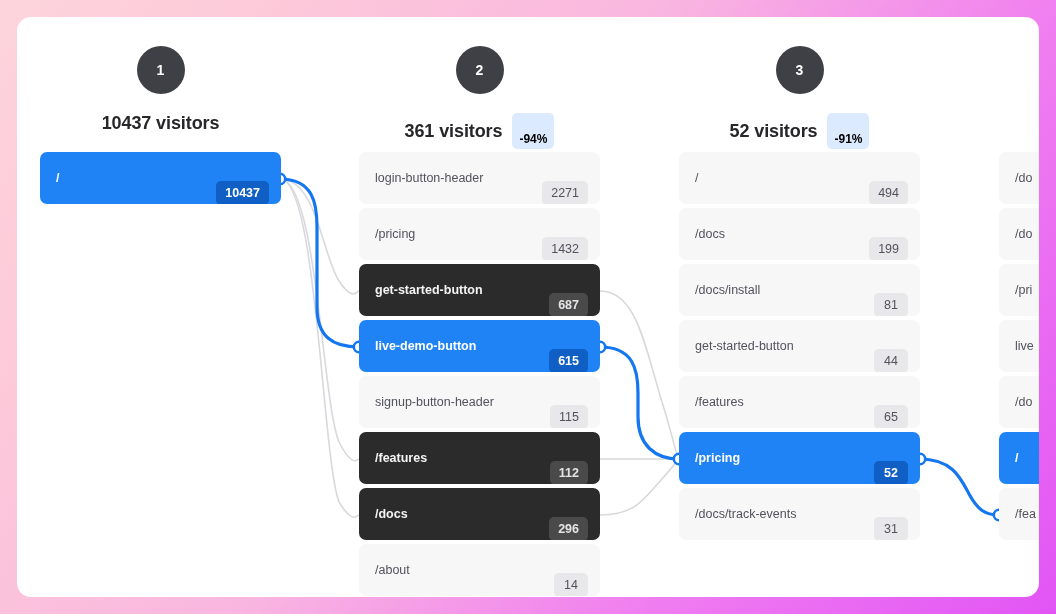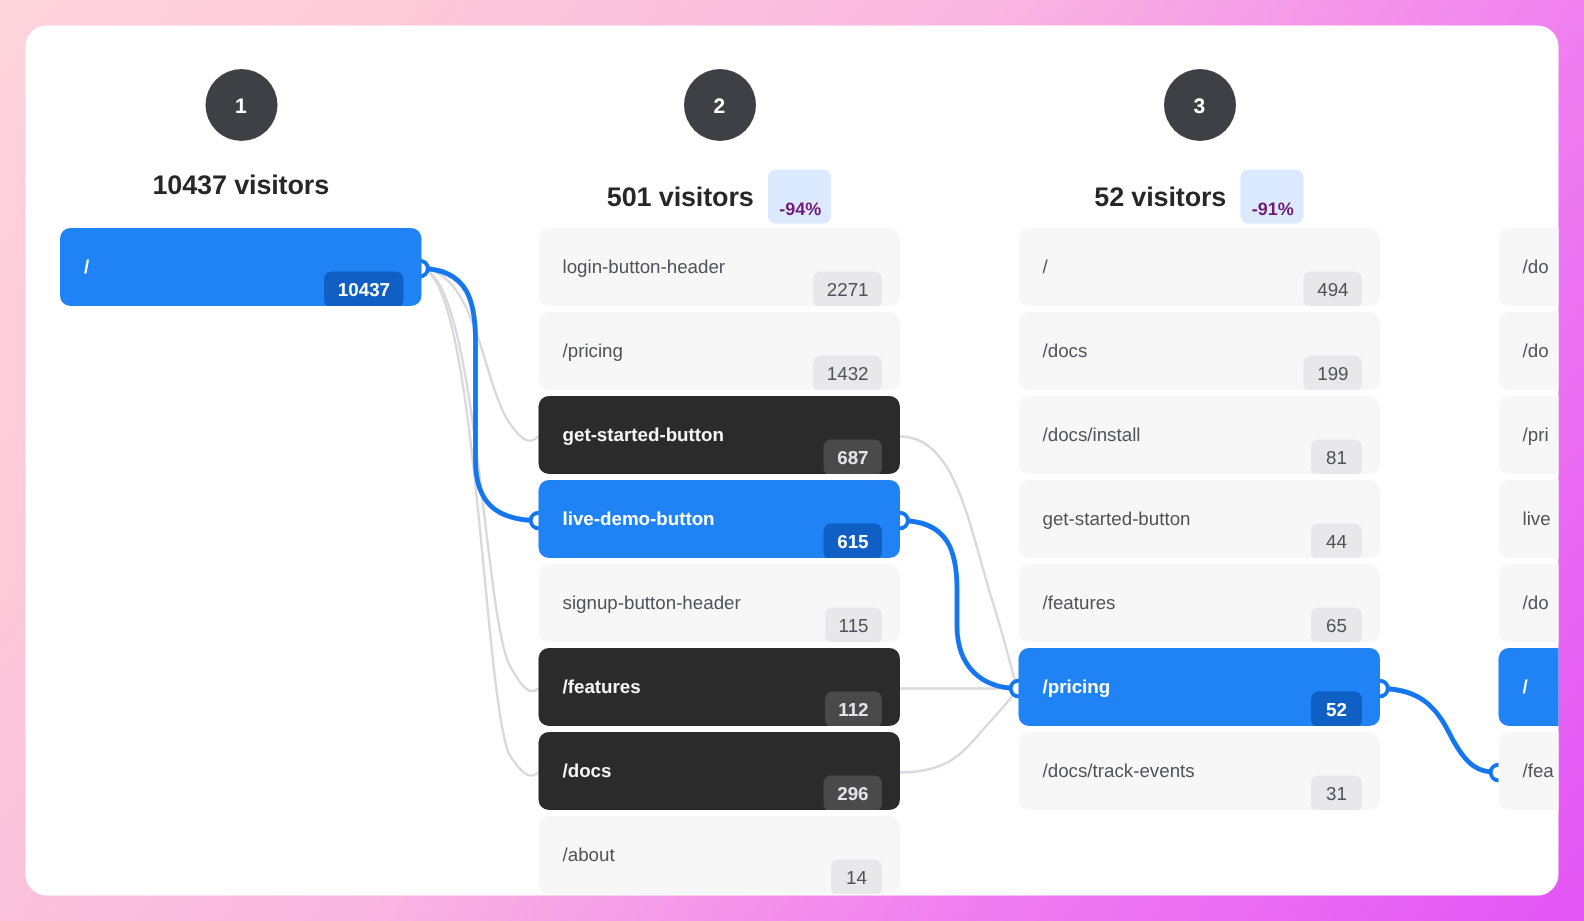--- a/index.html
+++ b/index.html
@@ -30,21 +30,21 @@
     display: flex; align-items: center; justify-content: center;
     margin: 0 auto;
   }
   .hdr {
     margin-top: 19px;
     display: flex; align-items: center; justify-content: center; gap: 10px;
     white-space: nowrap;
   }
   .hdr .vis { font-size: 18px; font-weight: bold; color: #27272a; letter-spacing: -0.1px; }
   .badge-pct {
-    background: #dbeafe; color: #701a75;
+    background: #dbeafe; color: #000000;
     font-size: 12px; font-weight: bold;
     border-radius: 5px; padding: 20px 7px 4px 7px;
     line-height: 1;
   }
 
   
   .col { position: absolute; width: 241px; }
   .row {
     position: relative;
     height: 52px; margin-bottom: 4px;
@@ -108,21 +108,21 @@
     <div class="step" style="left:23px; top:29px; width:241px;">
       <div class="circle">1</div>
       <div class="hdr">
         <span class="vis">10437 visitors</span>
       </div>
     </div>
 
     <div class="step" style="left:342px; top:29px; width:241px;">
       <div class="circle">2</div>
       <div class="hdr">
-        <span class="vis">501 visitors</span>
+        <span class="vis">361 visitors</span>
         <span class="badge-pct">-94%</span>
       </div>
     </div>
 
     <div class="step" style="left:662px; top:29px; width:241px;">
       <div class="circle">3</div>
       <div class="hdr">
         <span class="vis">52 visitors</span>
         <span class="badge-pct">-91%</span>
       </div>

